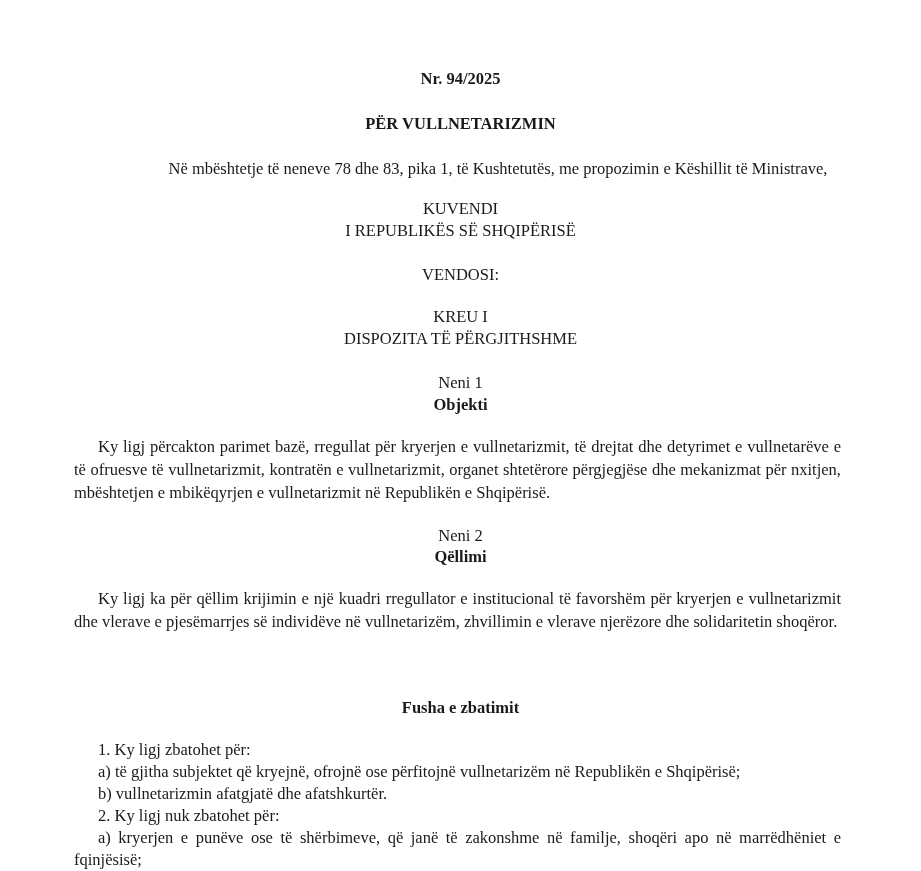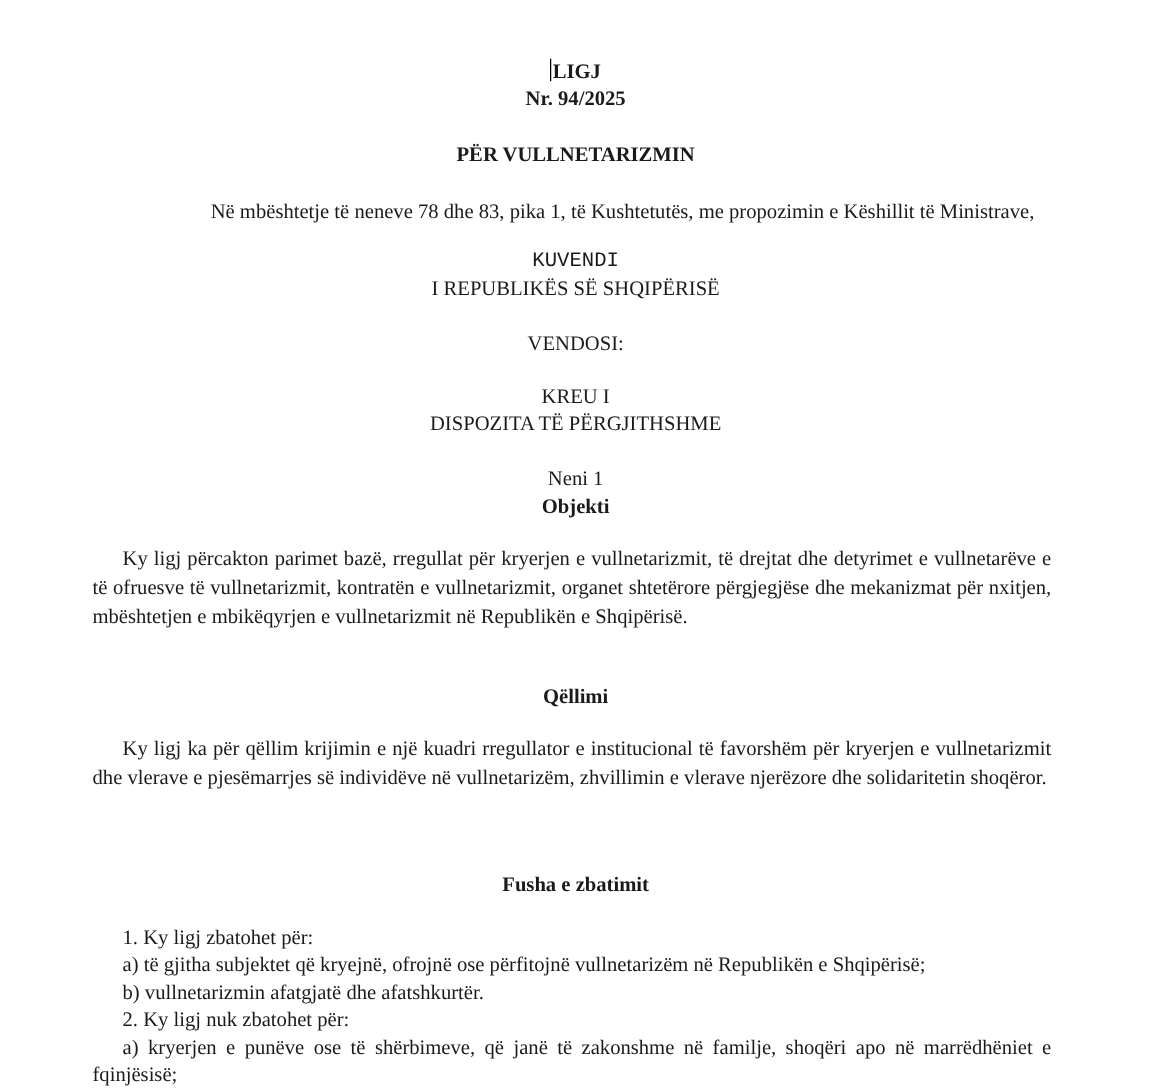--- a/index.html
+++ b/index.html
@@ -18,38 +18,38 @@
     text-indent: 24px;
   }
   .line { position: absolute; left: 74px; width: 767px; line-height: 22px; white-space: nowrap; }
   .ind { padding-left: 24px; }
   .cursor { display: inline-block; width: 1px; height: 18px; background: #000; vertical-align: -3px; margin-right: 1px; }
 </style>
 </head>
 <body>
 
 <div class="page">
-  <div class="c b" style="top:46px;"><span class="cursor"></span><span>LIGJ</span></div>
   <div class="c b" style="top:68px;font-family:Liberation Serif, serif;">Nr. 94/2025</div>
   <div class="c b" style="top:113px;">PËR VULLNETARIZMIN</div>
 
   <div class="c" style="top:158px; text-align:center; left:98px; width:800px;">Në mbështetje të neneve 78 dhe 83, pika 1, të Kushtetutës, me propozimin e Këshillit të Ministrave,</div>
 
-  <div class="c" style="top:198px;font-family:Liberation Mono, monospace;">KUVENDI</div>
+  <div class="c" style="top:198px;">KUVENDI</div>
   <div class="c" style="top:220px;">I REPUBLIKËS SË SHQIPËRISË</div>
 
   <div class="c" style="top:264px;">VENDOSI:</div>
 
   <div class="c" style="top:306px;">KREU I</div>
   <div class="c" style="top:328px;">DISPOZITA TË PËRGJITHSHME</div>
 
   <div class="c" style="top:372px;">Neni 1</div>
   <div class="c b" style="top:394px;">Objekti</div>
   <div class="para" style="top:435px;">Ky ligj përcakton parimet bazë, rregullat për kryerjen e vullnetarizmit, të drejtat dhe detyrimet e vullnetarëve e të ofruesve të vullnetarizmit, kontratën e vullnetarizmit, organet shtetërore përgjegjëse dhe mekanizmat për nxitjen, mbështetjen e mbikëqyrjen e vullnetarizmit në Republikën e Shqipërisë.</div>
 
+  <div class="c" style="top:525px;">Neni 2</div>
   <div class="c b" style="top:546px;">Qëllimi</div>
   <div class="para" style="top:587px;">Ky ligj ka për qëllim krijimin e një kuadri rregullator e institucional të favorshëm për kryerjen e vullnetarizmit dhe vlerave e pjesëmarrjes së individëve në vullnetarizëm, zhvillimin e vlerave njerëzore dhe solidaritetin shoqëror.</div>
 
   <div class="c b" style="top:697px;">Fusha e zbatimit</div>
 
   <div class="line ind" style="top:739px;">1. Ky ligj zbatohet për:</div>
   <div class="line ind" style="top:761px;">a) të gjitha subjektet që kryejnë, ofrojnë ose përfitojnë vullnetarizëm në Republikën e Shqipërisë;</div>
   <div class="line ind" style="top:783px;">b) vullnetarizmin afatgjatë dhe afatshkurtër.</div>
   <div class="line ind" style="top:805px;">2. Ky ligj nuk zbatohet për:</div>
   <div class="para" style="top:827px; line-height:22px;">a) kryerjen e punëve ose të shërbimeve, që janë të zakonshme në familje, shoqëri apo në marrëdhëniet e fqinjësisë;</div>

